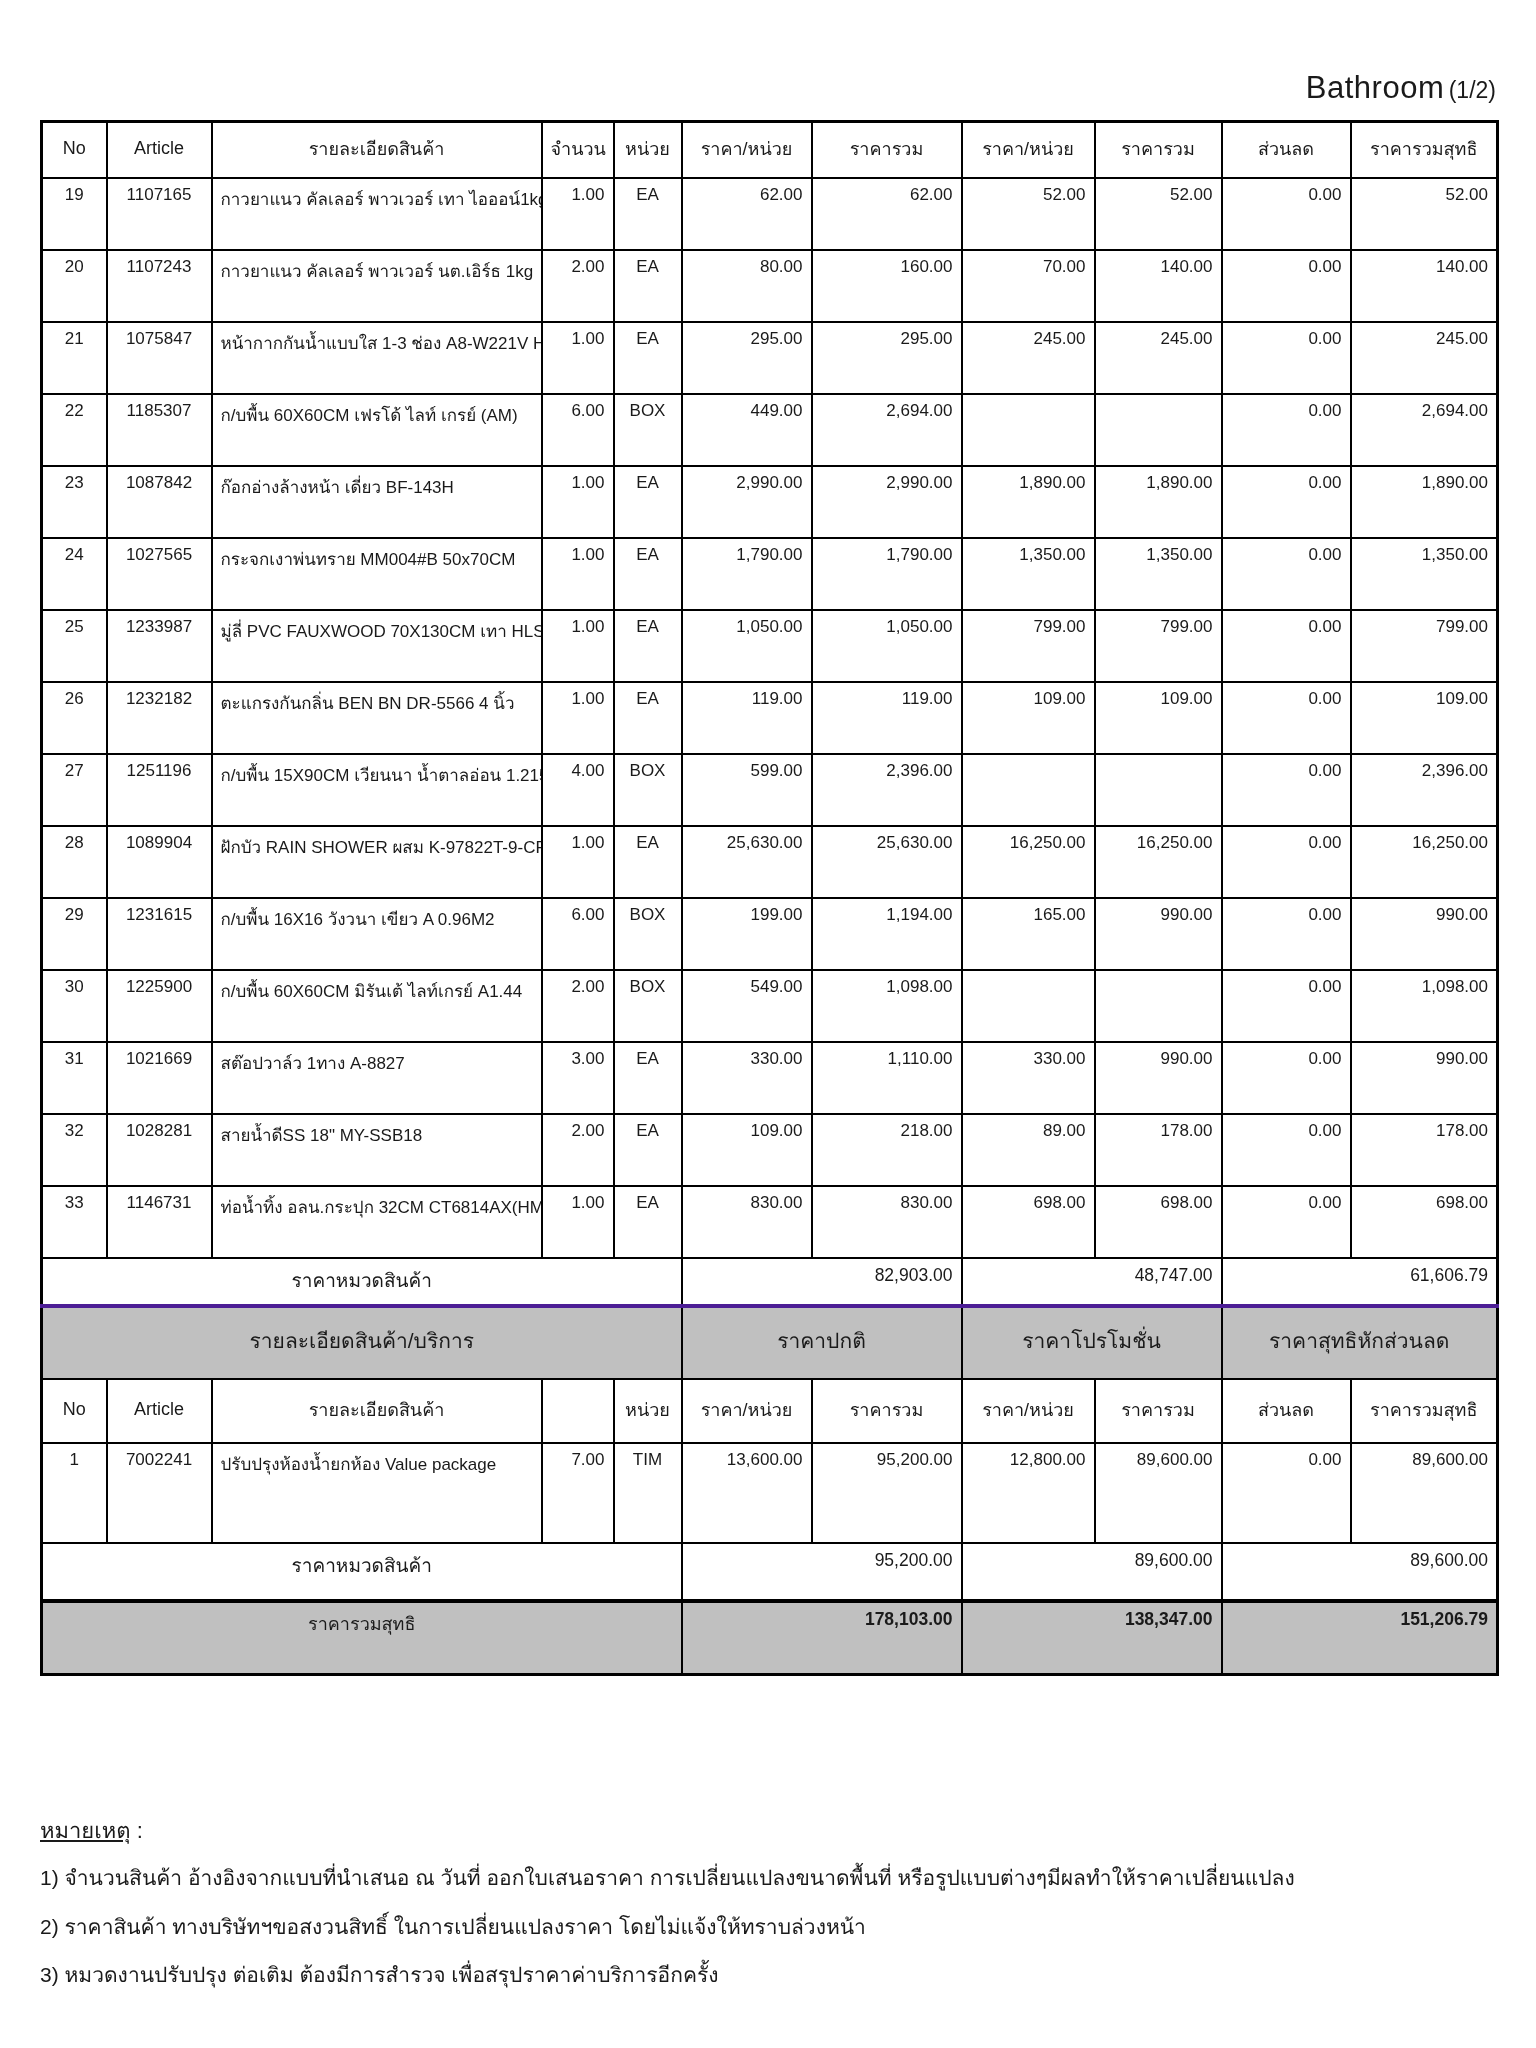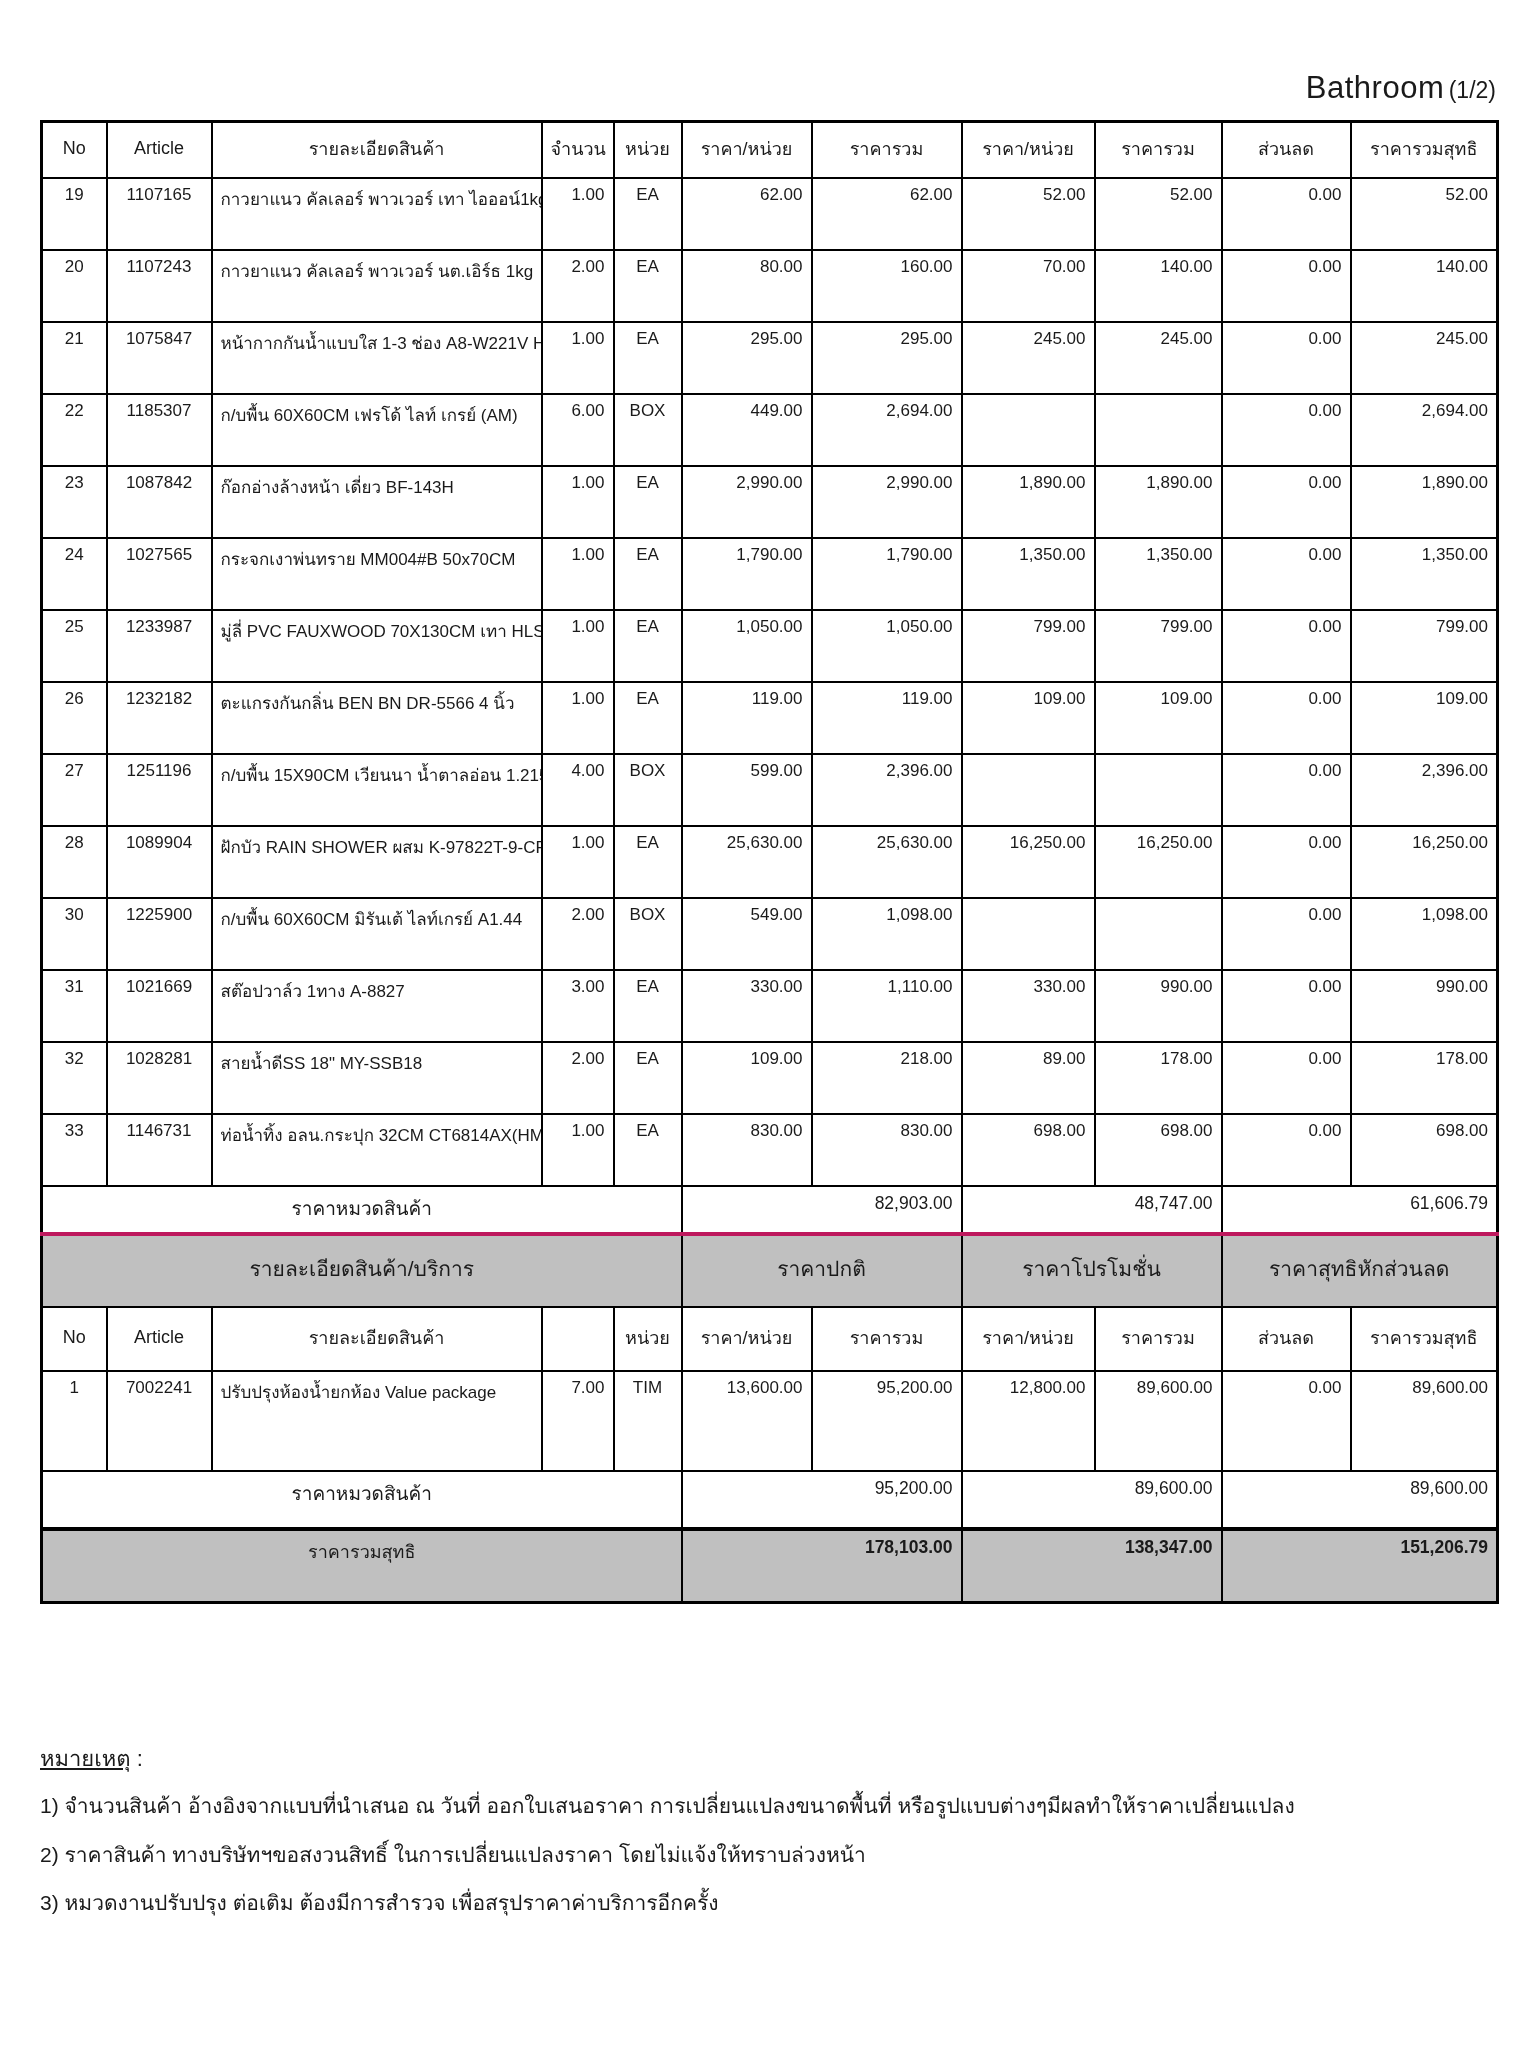--- a/index.html
+++ b/index.html
@@ -52,21 +52,21 @@
   }
   tr.r-subtotal .c-label { text-align:center; font-size:19px; }
   tr.r-subtotal2 td { height:58px; }
 
   tr.r-section td {
     height:73px;
     background:#c0c0c0;
     text-align:center;
     vertical-align:middle;
     font-size:21px;
-    border-top:4px solid #be185d;
+    border-top:4px solid #4c1d95;
     padding-top:0;
   }
   tr.r-head2 td { height:64px; }
 
   tr.r-grand td {
     height:74px;
     background:#c0c0c0;
     border-top:4px solid #000;
     font-weight:bold;
     font-size:17.5px;
@@ -244,20 +244,33 @@
     <td class="c-qty">1.00</td>
     <td class="c-unit">EA</td>
     <td class="c-num">25,630.00</td>
     <td class="c-num">25,630.00</td>
     <td class="c-num">16,250.00</td>
     <td class="c-num">16,250.00</td>
     <td class="c-num">0.00</td>
     <td class="c-num">16,250.00</td>
   </tr>
         <tr class="r-data">
+    <td class="c-no">29</td>
+    <td class="c-article">1231615</td>
+    <td class="c-desc">ก/บพื้น 16X16 วังวนา เขียว A 0.96M2</td>
+    <td class="c-qty">6.00</td>
+    <td class="c-unit">BOX</td>
+    <td class="c-num">199.00</td>
+    <td class="c-num">1,194.00</td>
+    <td class="c-num">165.00</td>
+    <td class="c-num">990.00</td>
+    <td class="c-num">0.00</td>
+    <td class="c-num">990.00</td>
+  </tr>
+        <tr class="r-data">
     <td class="c-no">30</td>
     <td class="c-article">1225900</td>
     <td class="c-desc">ก/บพื้น 60X60CM มิรันเต้ ไลท์เกรย์ A1.44</td>
     <td class="c-qty">2.00</td>
     <td class="c-unit">BOX</td>
     <td class="c-num">549.00</td>
     <td class="c-num">1,098.00</td>
     <td class="c-num"></td>
     <td class="c-num"></td>
     <td class="c-num">0.00</td>

